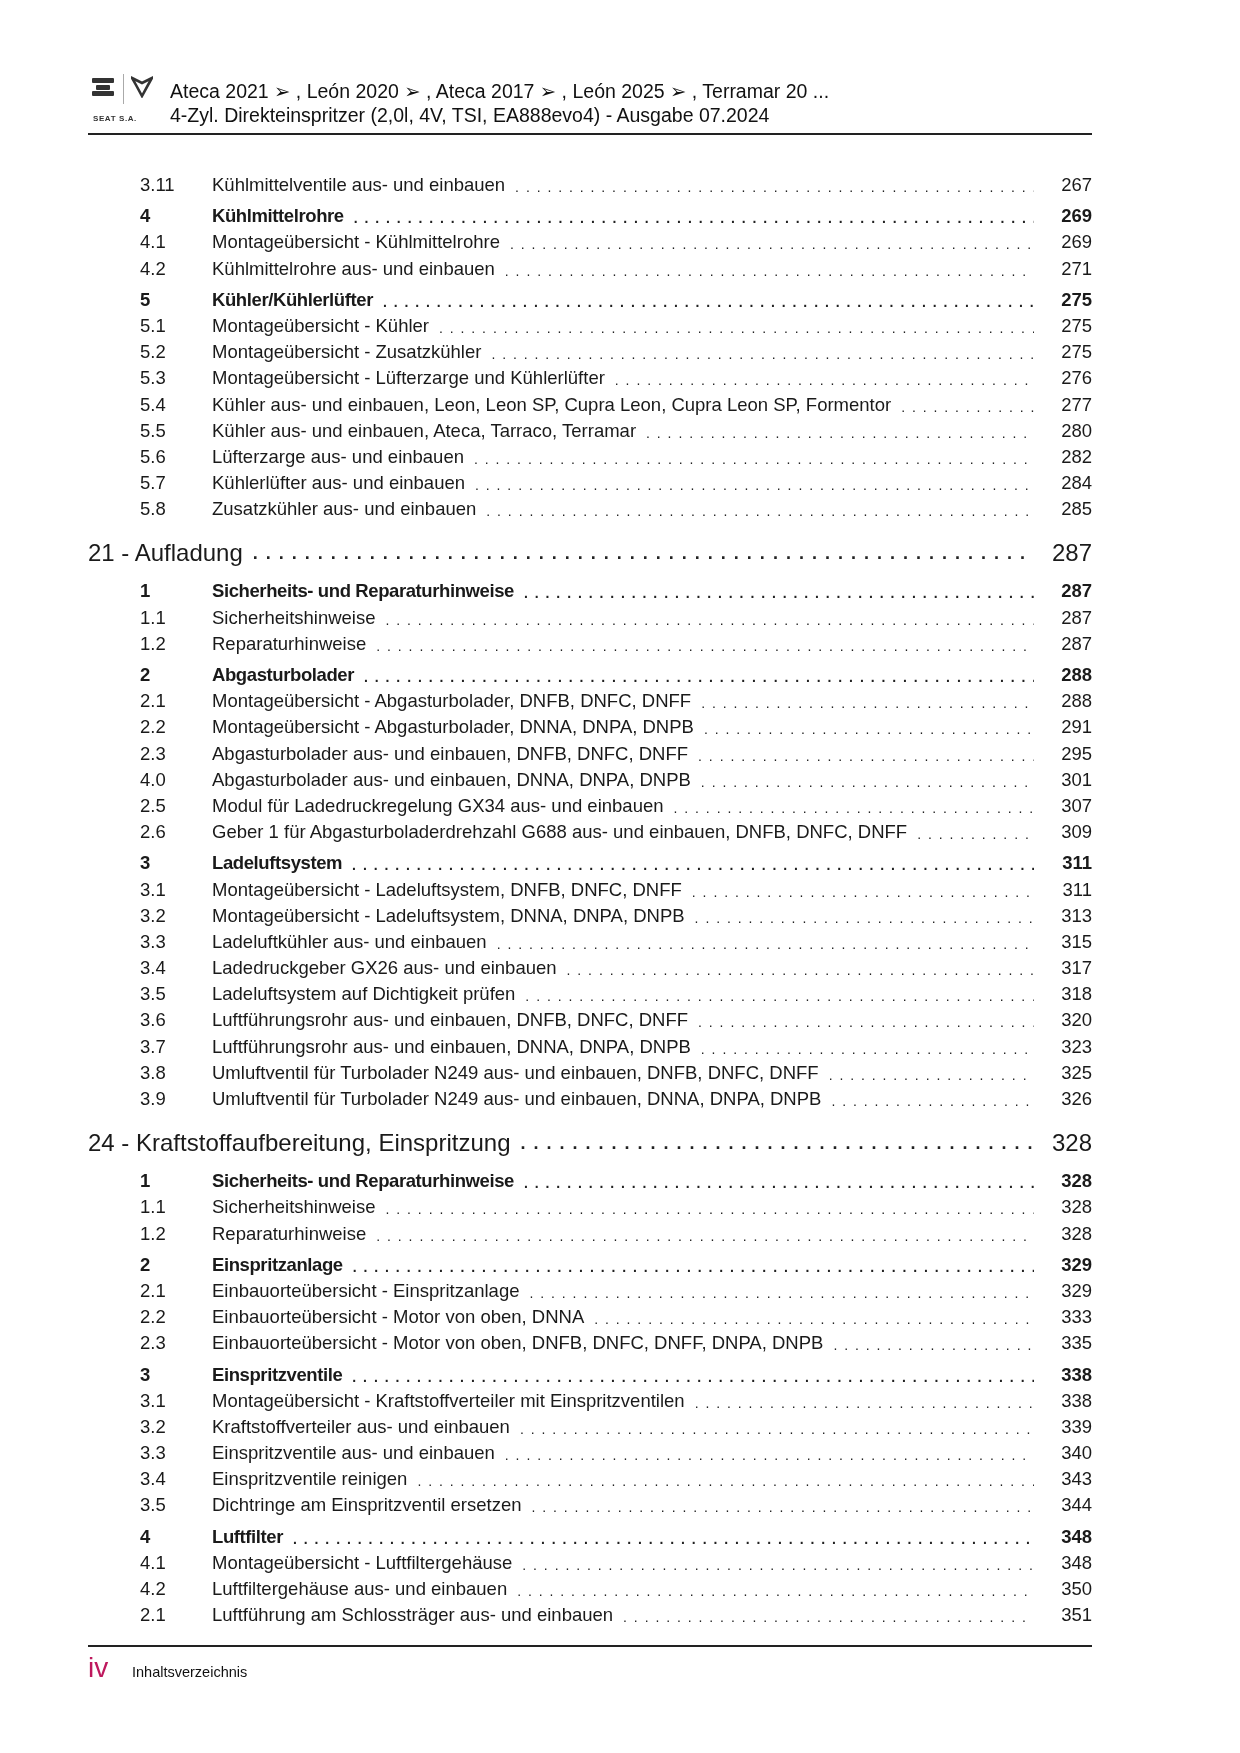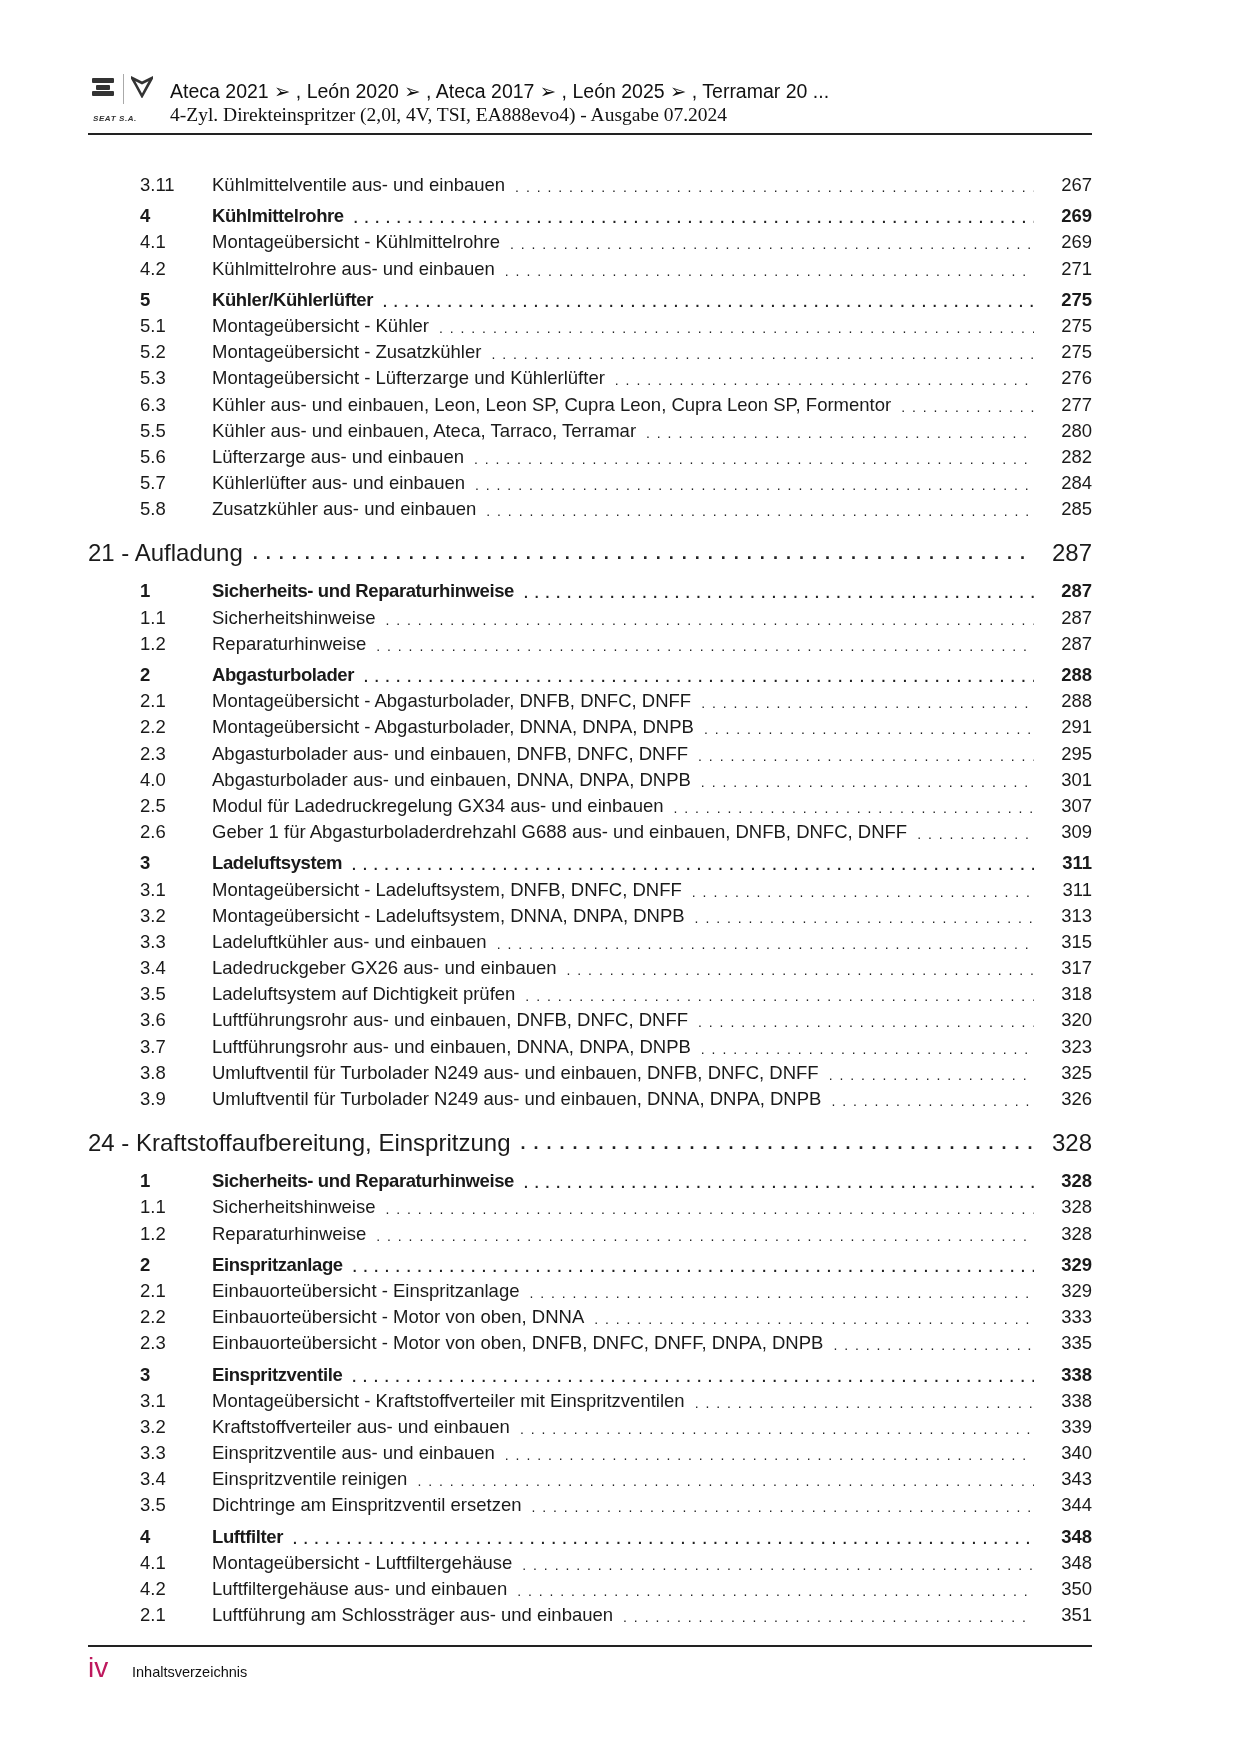--- a/index.html
+++ b/index.html
@@ -4,23 +4,23 @@
 <style>
   html, body { margin: 0; padding: 0; background: #ffffff; }
   body { width: 1240px; height: 1753px; position: relative; overflow: hidden;
          font-family: "Liberation Sans", sans-serif; color: #1a1a1a; }
   .header { position: absolute; left: 88px; top: 72px; width: 1004px; height: 62px; }
   .logo { position: absolute; left: 2px; top: 2px; width: 72px; height: 54px; }
   .logo-seat { position: absolute; left: 2px; top: 4px; width: 22px; height: 18px; }
   .logo-seat span { position: absolute; left: 0; height: 5px; background: #333; border-radius: 1px; }
   .logo-sep { position: absolute; left: 33px; top: 0; width: 1px; height: 30px; background: #aaa; }
   .logo-cupra { position: absolute; left: 41px; top: 2px; width: 22px; height: 22px; }
-  .logo-text { position: absolute; left: 3px; top: 40px; font-size: 8px; letter-spacing: 0.6px; color: #333; font-weight: bold; white-space: nowrap; font-style: italic; }
+  .logo-text { position: absolute; left: 3px; top: 40px; font-size: 8px; letter-spacing: 0.6px; color: #333; font-weight: bold; white-space: nowrap; }
   .header-line1 { position: absolute; left: 82px; top: 8px; font-size: 19.5px; white-space: nowrap; color: #111; }
-  .header-line2 { position: absolute; left: 82px; top: 32px; font-size: 19.5px; white-space: nowrap; color: #111; font-family: Liberation Serif, serif; }
+  .header-line2 { position: absolute; left: 82px; top: 32px; font-size: 19.5px; white-space: nowrap; color: #111; }
   .header-rule { position: absolute; left: 88px; top: 133px; width: 1004px; height: 2px; background: #222; }
 
   .toc { position: absolute; left: 88px; top: 172px; width: 1004px; }
   .row { position: relative; height: 26.2px; line-height: 26.2px; font-size: 18.5px; white-space: nowrap; display: flex; }
   .row .num { width: 72px; padding-left: 52px; flex: none; }
   .row .title { flex: none; padding-right: 10px; }
   .row .dots { flex: 1 1 auto; overflow: hidden; color: #222; letter-spacing: 4.6px; font-size: 14px; padding-top: 2px; }
   .row .dots::before { content: ". . . . . . . . . . . . . . . . . . . . . . . . . . . . . . . . . . . . . . . . . . . . . . . . . . . . . . . . . . . . . . . . . . . . . . . . . . . . . . . . . . . . . . . . . . . . . . . . . . . . . . . . . . . . ."; letter-spacing: 0; word-spacing: 3px; }
   .row .page { width: 52px; flex: none; text-align: right; padding-left: 6px; }
   .row.section { margin-top: 5px; font-weight: bold; }
@@ -98,21 +98,21 @@
       <span class="dots"></span>
       <span class="page">275</span>
     </div>
     <div class="row entry">
       <span class="num">5.3</span>
       <span class="title">Montageübersicht - Lüfterzarge und Kühlerlüfter</span>
       <span class="dots"></span>
       <span class="page">276</span>
     </div>
     <div class="row entry">
-      <span class="num">6.3</span>
+      <span class="num">5.4</span>
       <span class="title">Kühler aus- und einbauen, Leon, Leon SP, Cupra Leon, Cupra Leon SP, Formentor</span>
       <span class="dots"></span>
       <span class="page">277</span>
     </div>
     <div class="row entry">
       <span class="num">5.5</span>
       <span class="title">Kühler aus- und einbauen, Ateca, Tarraco, Terramar</span>
       <span class="dots"></span>
       <span class="page">280</span>
     </div>

